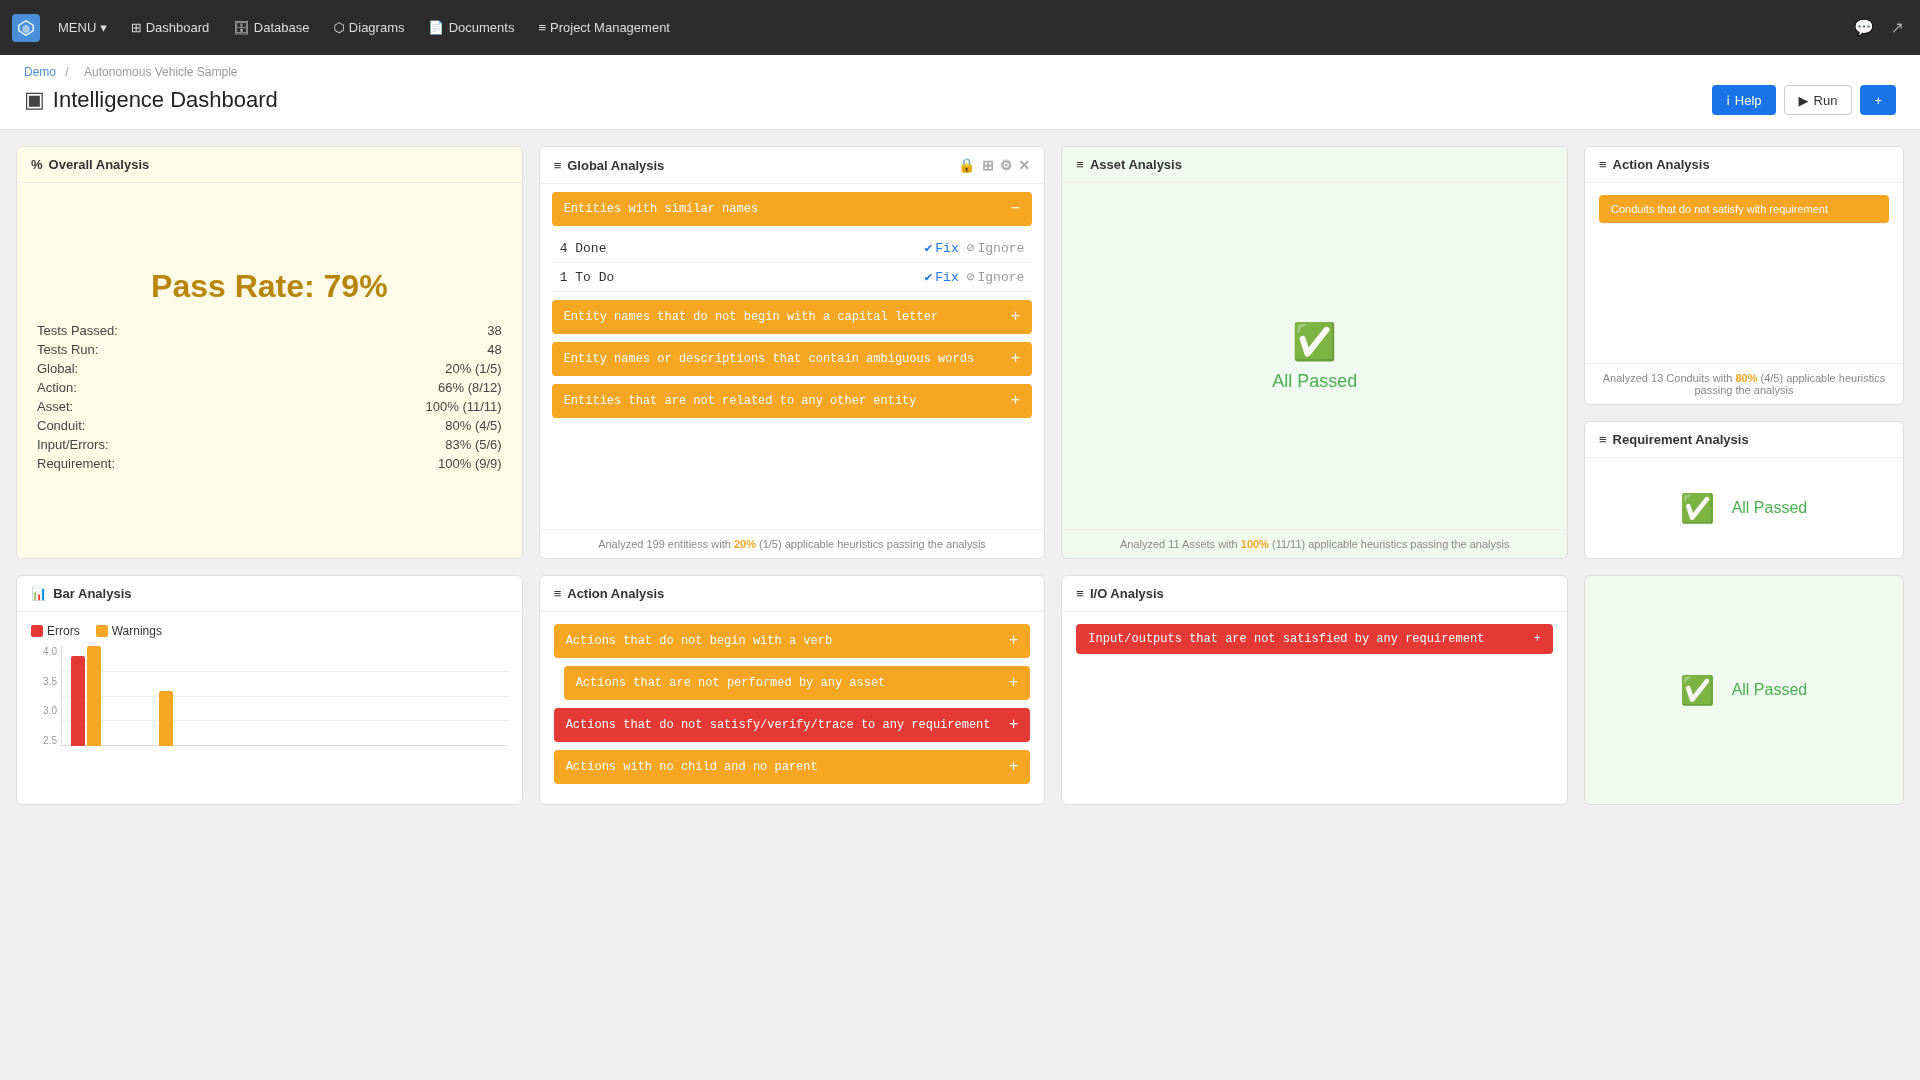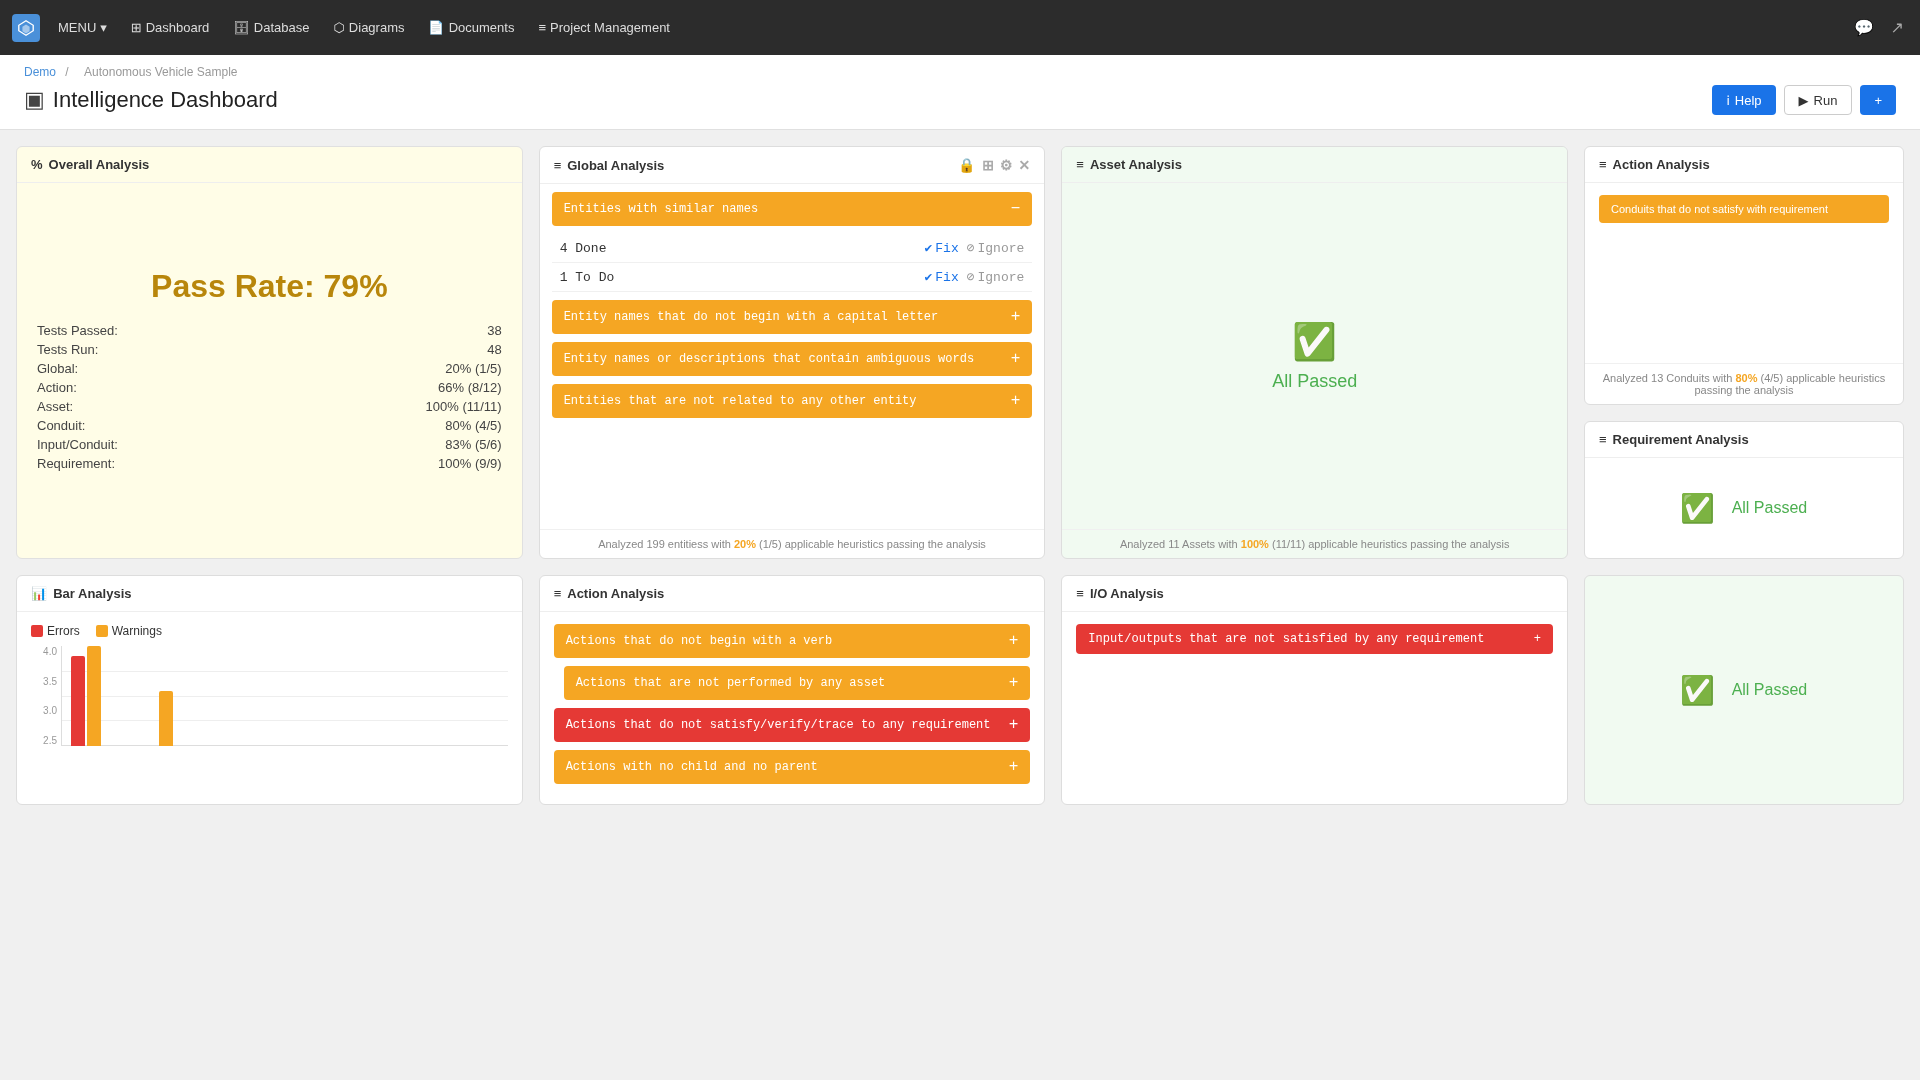--- a/index.html
+++ b/index.html
@@ -189,21 +189,21 @@
         </div>
         <div class="stat-row">
           <span>Asset:</span>
           <span>100% (11/11)</span>
         </div>
         <div class="stat-row">
           <span>Conduit:</span>
           <span>80% (4/5)</span>
         </div>
         <div class="stat-row">
-          <span>Input/Conduit:</span>
+          <span>Input/Errors:</span>
           <span>83% (5/6)</span>
         </div>
         <div class="stat-row">
           <span>Requirement:</span>
           <span>100% (9/9)</span>
         </div>
       </div>
     </div>
   </div>
 

